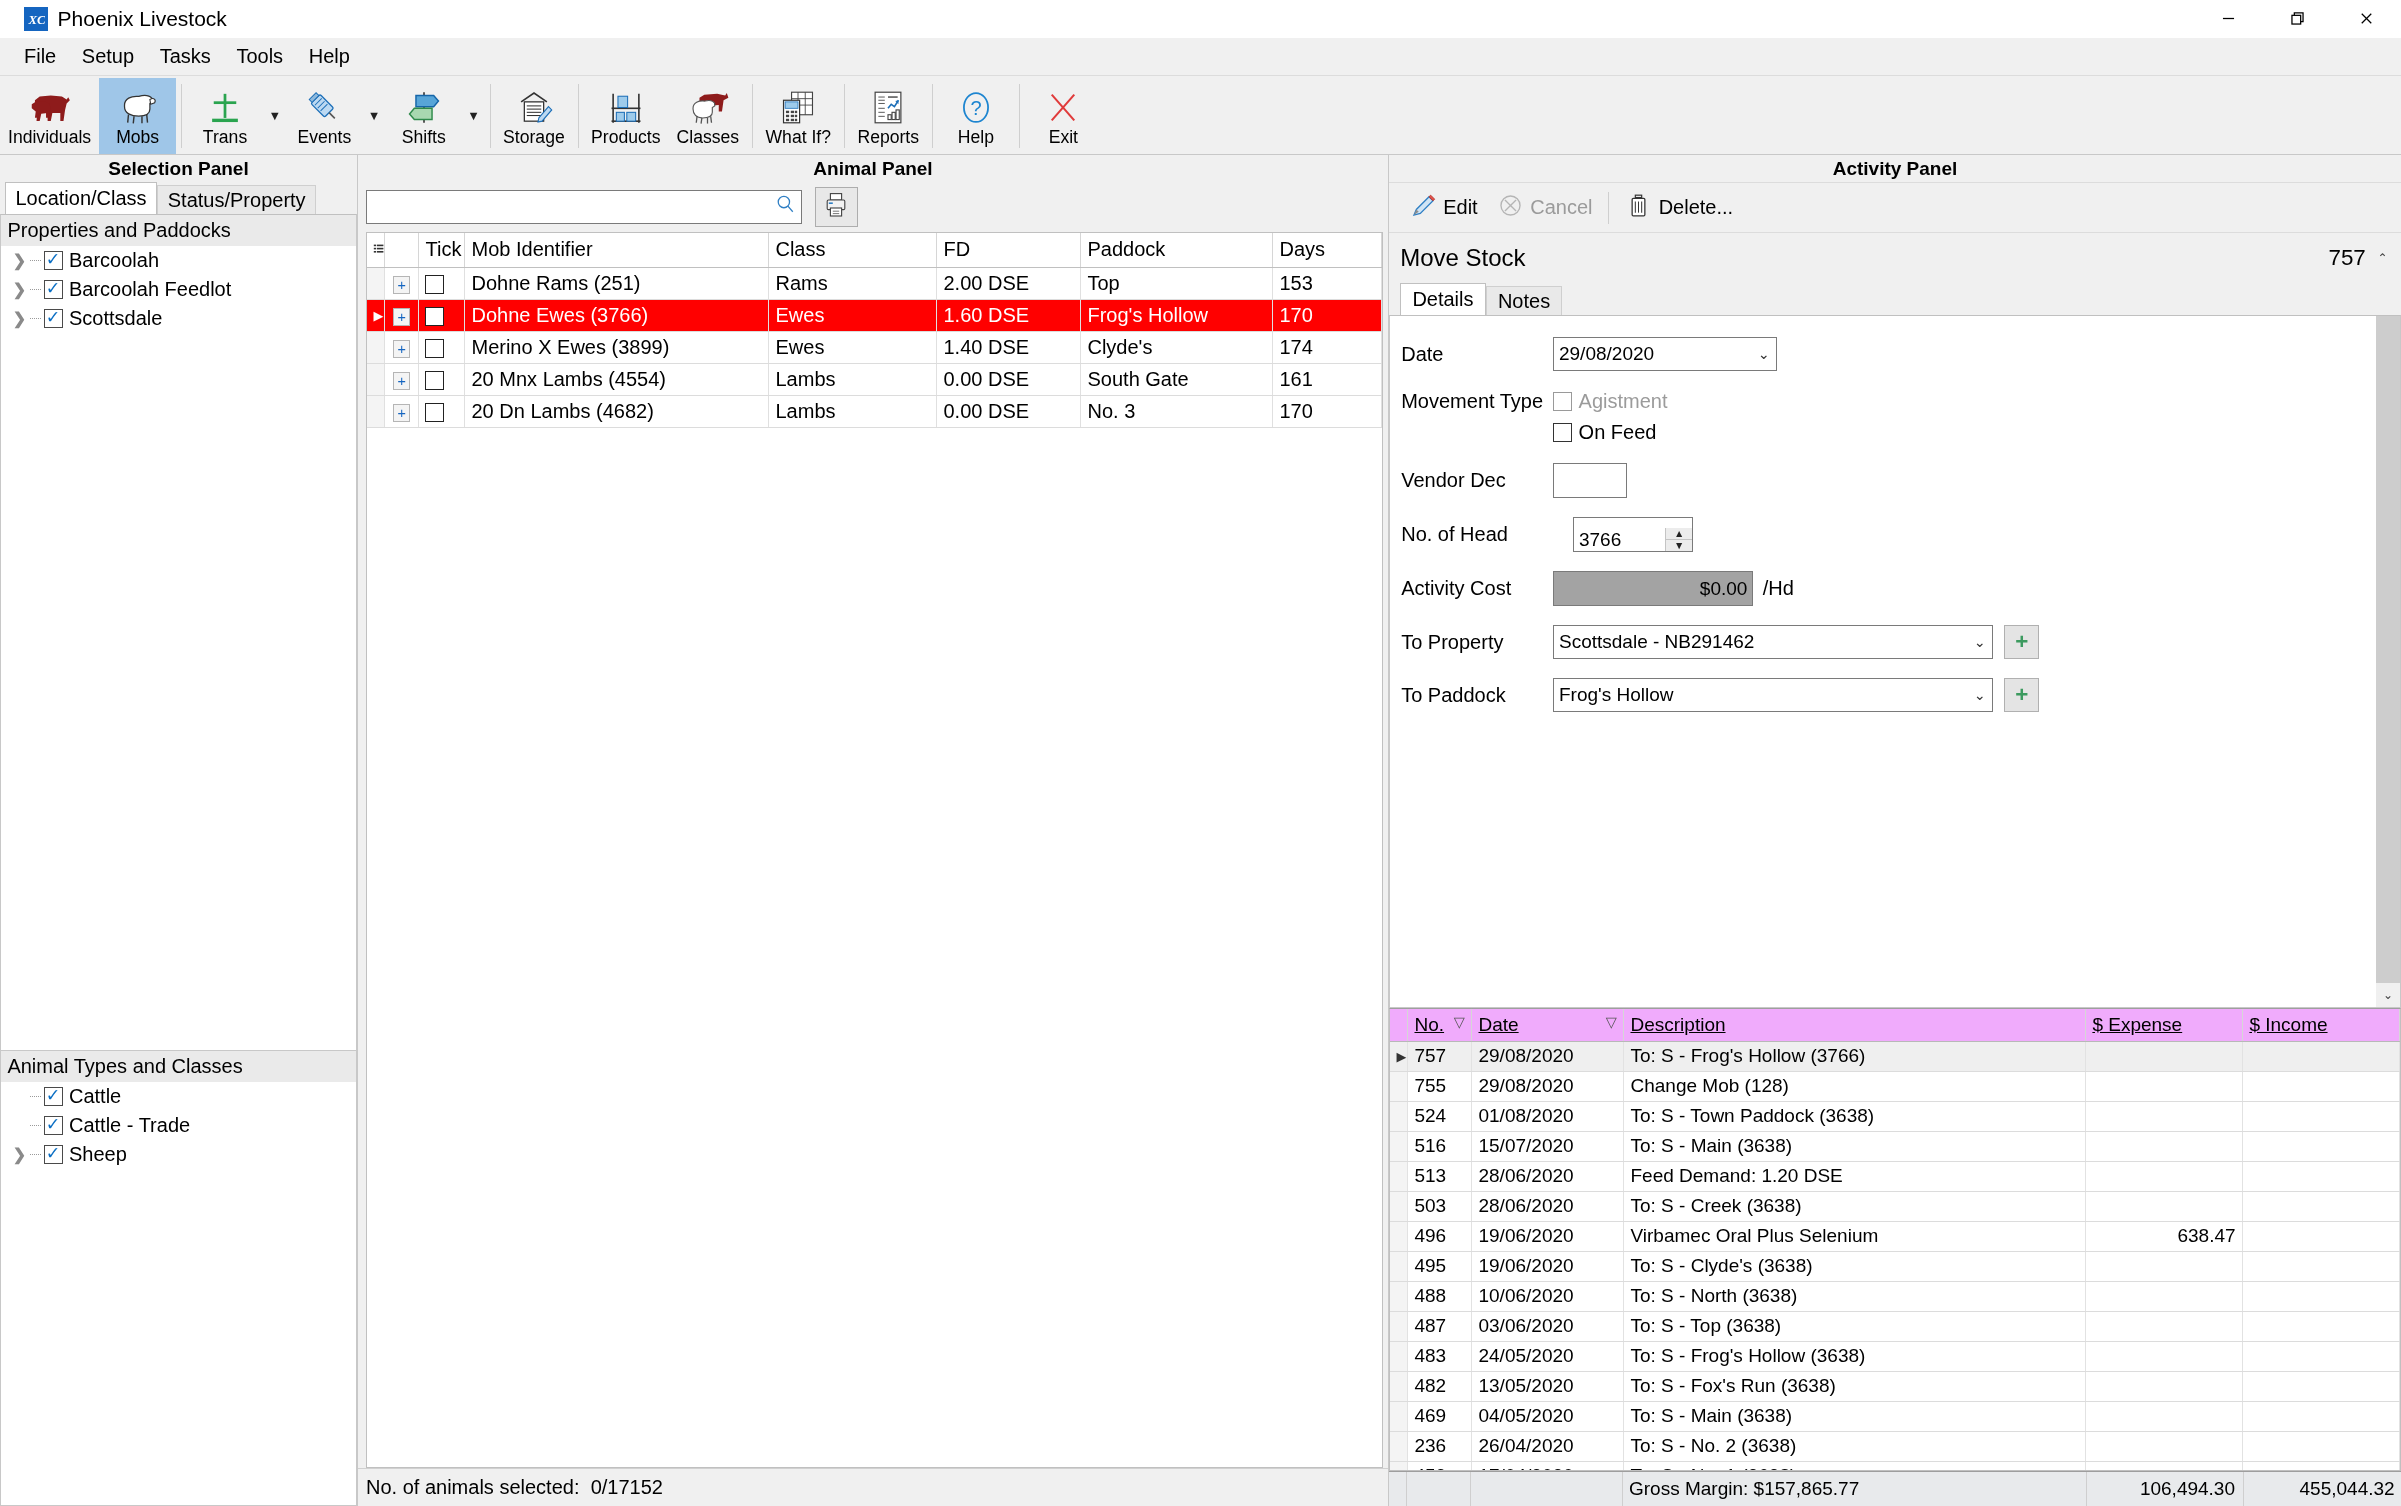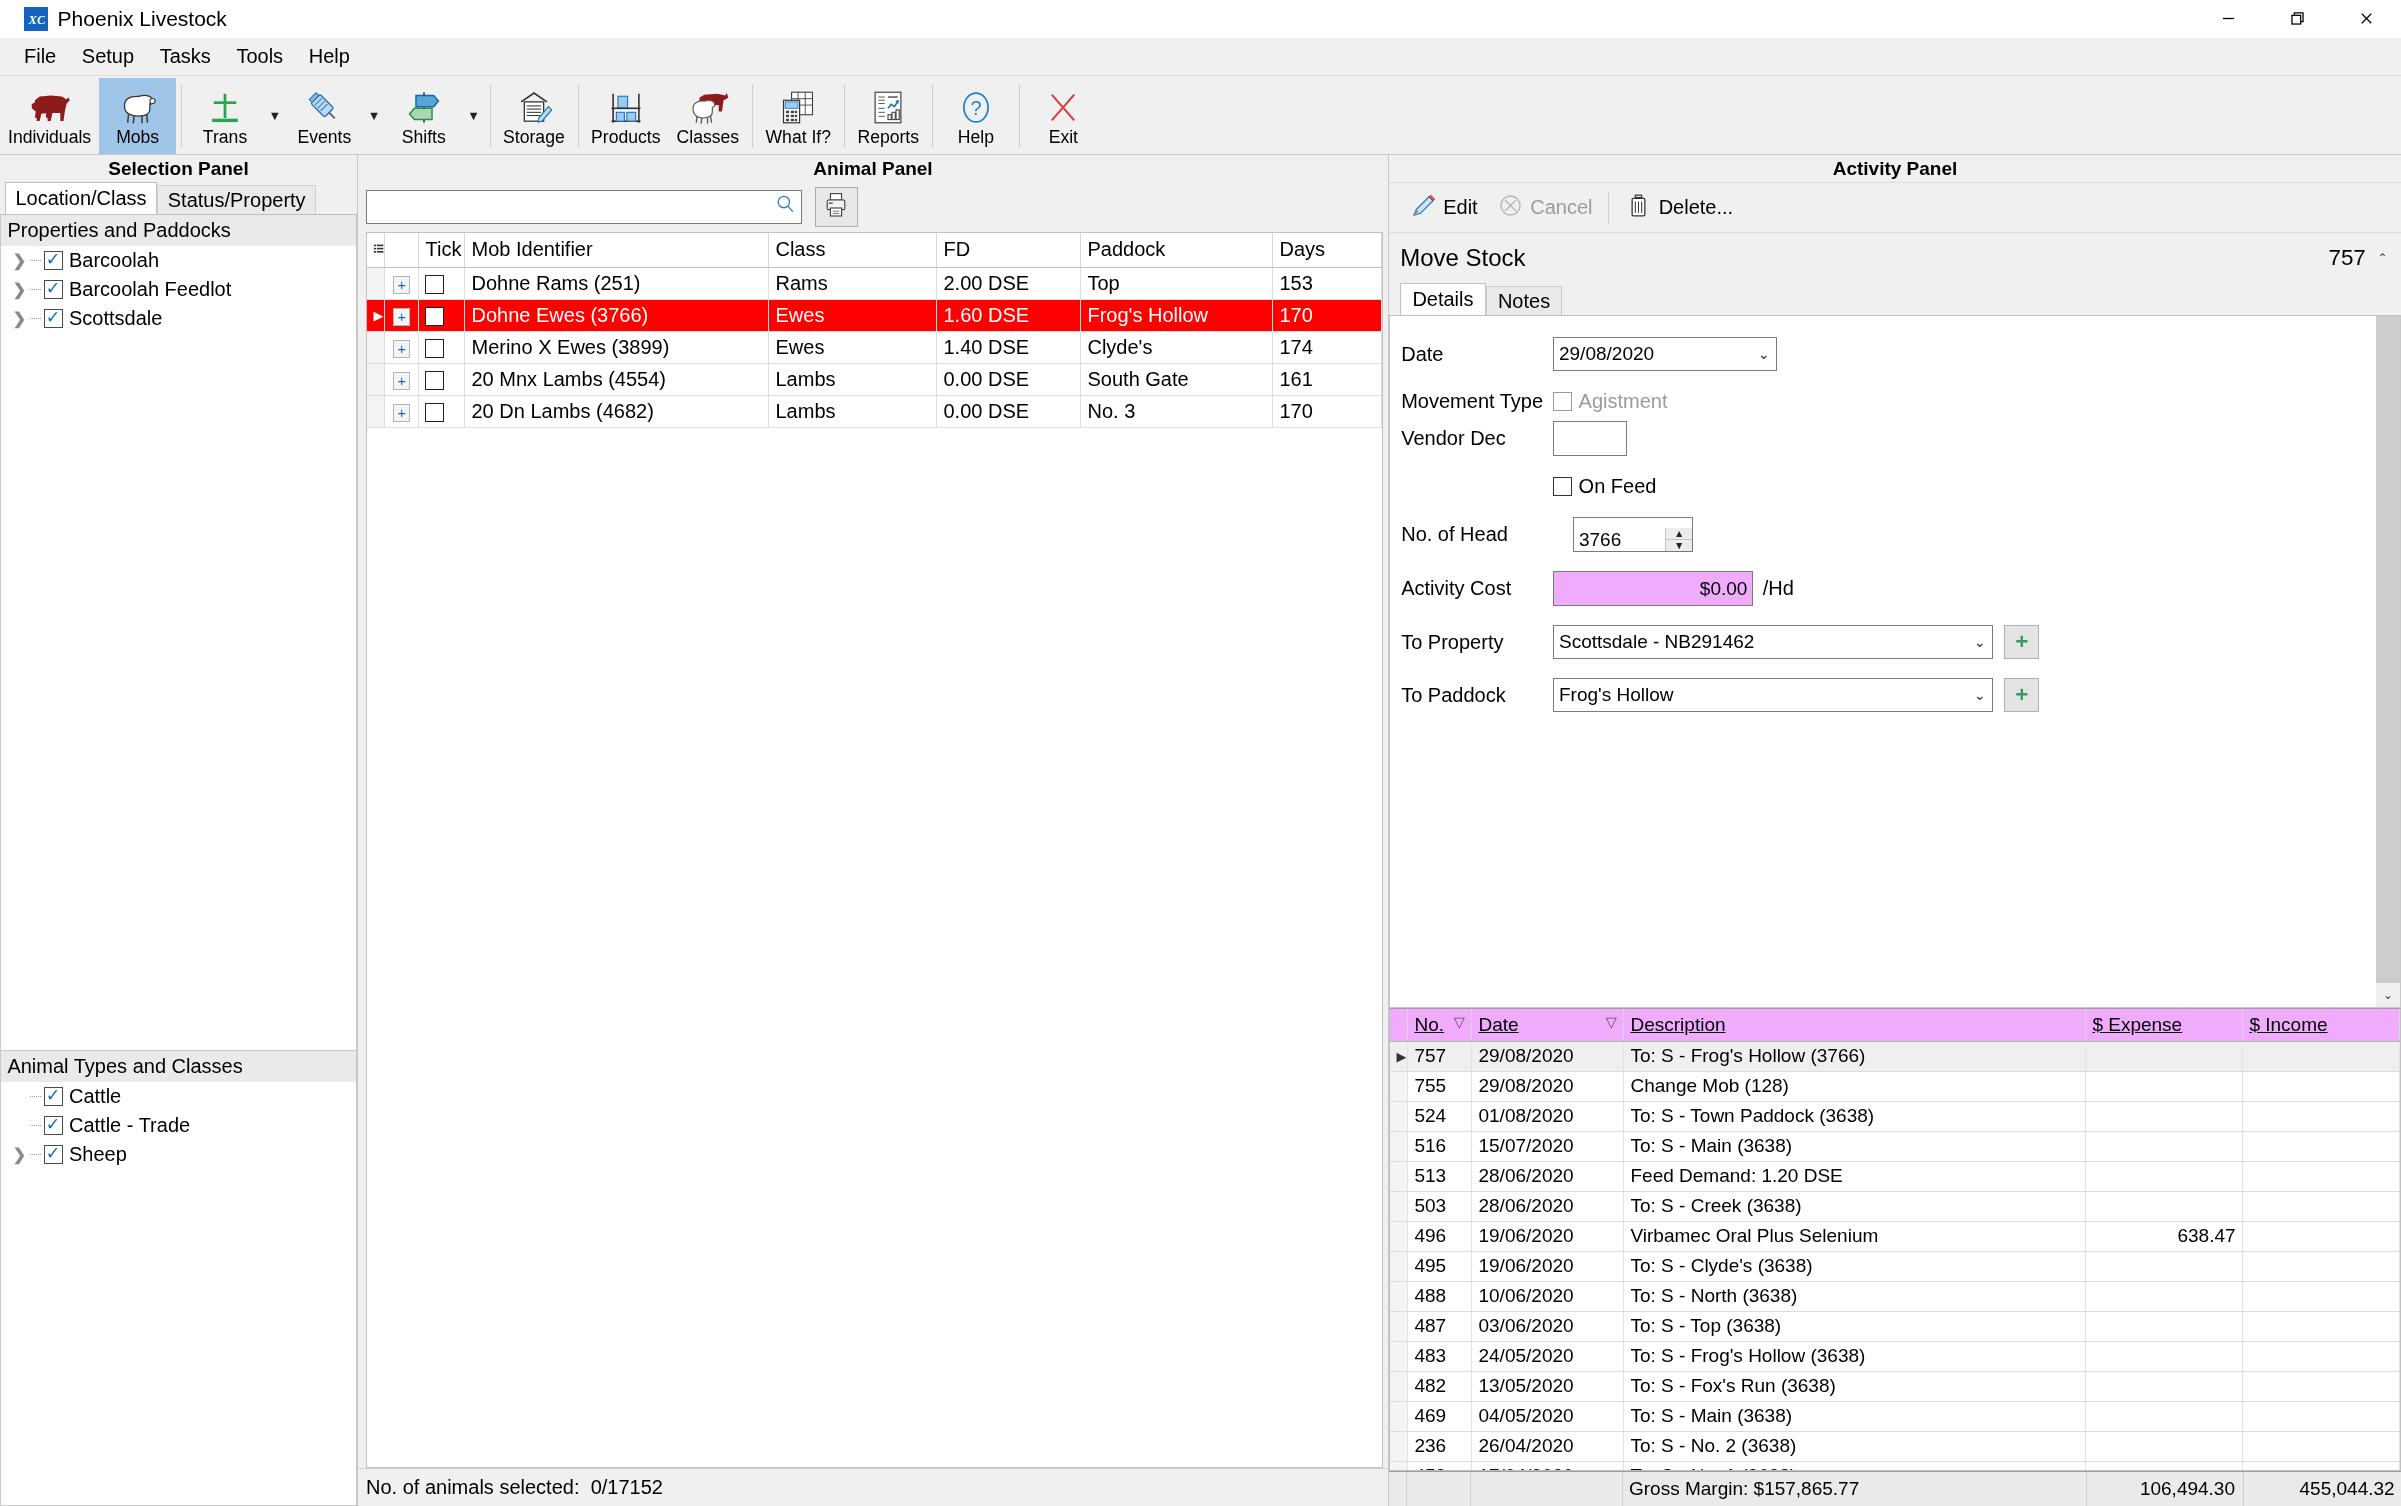--- a/index.html
+++ b/index.html
@@ -157,21 +157,21 @@
   .plusbtn { width:35px; height:34px; background:#e4e4e4; border:0.8px solid #b0b0b0; margin-left:11.2px;
              display:flex; align-items:center; justify-content:center; color:#3c9a5f; font-size:22.4px; font-weight:bold; }
   .cbx { width:19px; height:19px; border:0.8px solid #9a9a9a; background:#fff; margin-right:6.4px; flex:0 0 19px; }
   .cbx.dark { border-color:#333; }
   .spin { display:flex; border:0.8px solid #7a7a7a; background:#fff; height:35px; width:120px; align-items:flex-end;margin-left:20px; }
   .spin .sv { flex:1; display:flex; align-items:center; padding-left:4.8px; font-size:19px; }
   .spincol { width:27px; display:flex; flex-direction:column; border-left:0.8px solid #c4c4c4; }
   .spincol div { flex:1; background:#ececec; display:flex; align-items:center; justify-content:center;
                  font-size:10.4px; color:#222; border-bottom:0.8px solid #c4c4c4; }
   .spincol div:last-child { border-bottom:none; }
-  .moneyin { height:35px; width:200px; border:0.8px solid #7a7a7a; background:#f0abfc; display:flex;
+  .moneyin { height:35px; width:200px; border:0.8px solid #7a7a7a; background:#a3a3a3; display:flex;
              align-items:center; justify-content:flex-end; padding-right:4.8px; font-size:19px; }
   .hdsuffix { margin-left:9.6px; font-size:20px; }
 
   .vscroll { position:absolute; top:0; right:0; width:24px; height:100%;
              background:#f0f0f0; display:flex; flex-direction:column; }
   .vscroll .arw { height:24px; display:flex; align-items:center; justify-content:center;
                   font-size:12px; color:#444; background:#f0f0f0; }
   .vscroll .thumb { background:#cdcdcd; flex:1; margin:0; }
 
   .actgridwrap { flex:0 0 463px; display:flex; flex-direction:column; background:#fff;
@@ -690,31 +690,31 @@
 
         <div class="frow" style="margin-bottom:8px">
           <div class="flabel">Movement Type</div>
           <div class="fctl">
             <span class="cbx"></span>
             <span style="color:#9b9b9b">Agistment</span>
           </div>
         </div>
 
         <div class="frow">
-          <div class="flabel">Vendor Dec</div>
-          <div class="fctl">
-            <div class="tin" style="width:74px;height:35px"></div>
-          </div>
-        </div>
-
-        <div class="frow">
           <div class="flabel"></div>
           <div class="fctl">
             <span class="cbx dark"></span>
             <span>On Feed</span>
+          </div>
+        </div>
+
+        <div class="frow">
+          <div class="flabel">Vendor Dec</div>
+          <div class="fctl">
+            <div class="tin" style="width:74px;height:35px"></div>
           </div>
         </div>
 
         <div class="frow">
           <div class="flabel">No. of Head</div>
           <div class="fctl">
             <div class="spin">
               <div class="sv">3766</div>
               <div class="spincol">
                 <div>▲</div>

